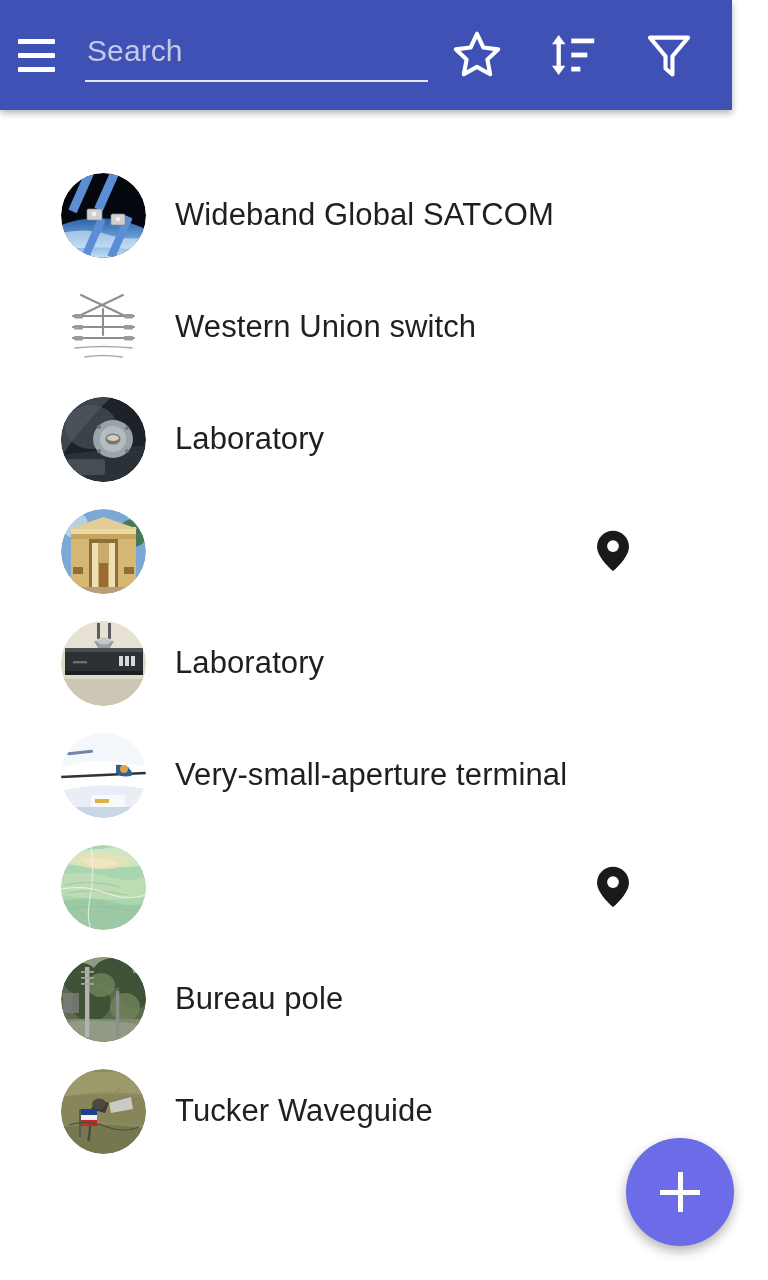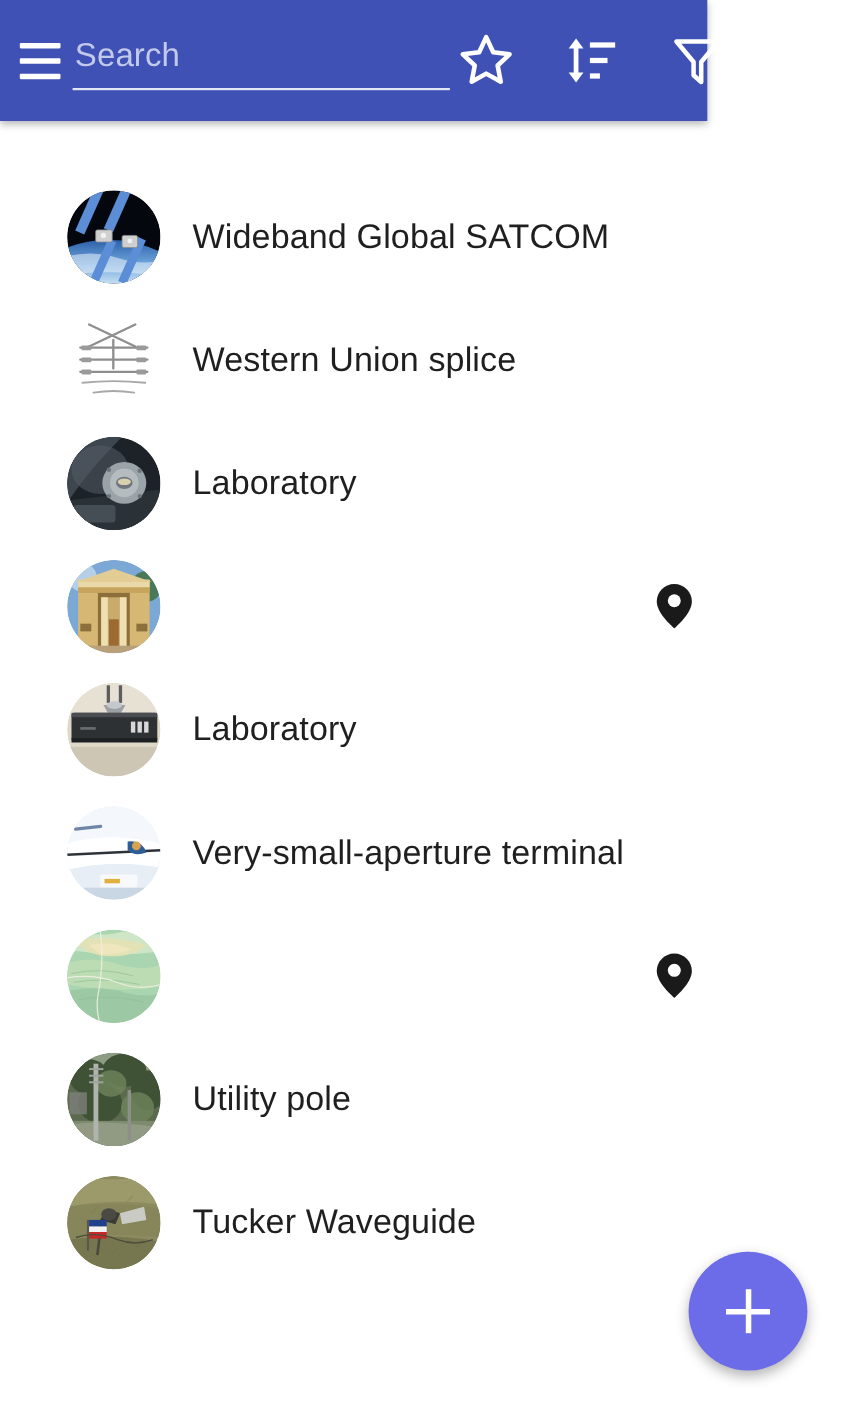--- a/index.html
+++ b/index.html
@@ -13,21 +13,21 @@
     font-family: "Liberation Sans", sans-serif;
     background: #ffffff;
     overflow: hidden;
     position: relative;
   }
 
   
   .toolbar {
     position: absolute;
     top: 0; left: 0;
-    width: 643px;
+    width: 732px;
     height: 110px;
     background: #3f51b5;
     display: flex;
     align-items: center;
     z-index: 20;
     box-shadow: 0 3px 7px rgba(0,0,0,0.30);
   }
 
   .menu-btn {
     width: 56px;
@@ -286,21 +286,21 @@
         <g fill="#9a9a9a">
           <rect x="13" y="29" width="9" height="4.4" rx="1"></rect>
           <rect x="63" y="29" width="9" height="4.4" rx="1"></rect>
           <rect x="13" y="40" width="9" height="4.4" rx="1"></rect>
           <rect x="63" y="40" width="9" height="4.4" rx="1"></rect>
           <rect x="13" y="51" width="9" height="4.4" rx="1"></rect>
           <rect x="63" y="51" width="9" height="4.4" rx="1"></rect>
         </g>
       </svg>
     </div>
-    <div class="row-label">Western Union splice</div>
+    <div class="row-label">Western Union switch</div>
   </div>
 
   <div class="row">
     <div class="thumb">
       <svg viewBox="0 0 85 85">
         <defs>
             <clipPath id="c3">
               <circle cx="42.5" cy="42.5" r="42.5"></circle>
             </clipPath>
           </defs>
@@ -485,21 +485,21 @@
           <g fill="#9fa39c">
             <rect x="20" y="14" width="13" height="1.8"></rect>
             <rect x="20" y="20" width="13" height="1.8"></rect>
             <rect x="20" y="26" width="13" height="1.8"></rect>
           </g>
           <rect x="55" y="34" width="3.2" height="46" fill="#8d8f88"></rect>
           <rect x="2" y="36" width="16" height="20" fill="#7d7f7a" opacity="0.8"></rect>
         </g>
       </svg>
     </div>
-    <div class="row-label">Utility pole</div>
+    <div class="row-label">Bureau pole</div>
   </div>
 
   <div class="row">
     <div class="thumb">
       <svg viewBox="0 0 85 85">
         <defs>
             <clipPath id="c10">
               <circle cx="42.5" cy="42.5" r="42.5"></circle>
             </clipPath>
           </defs>

